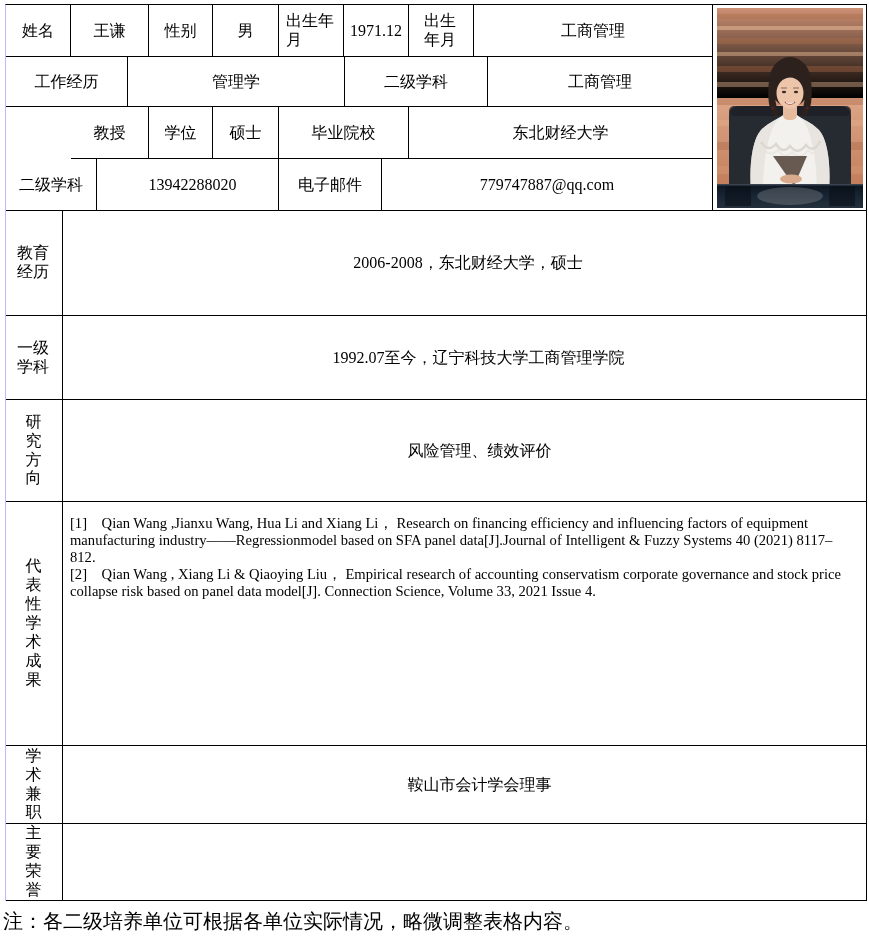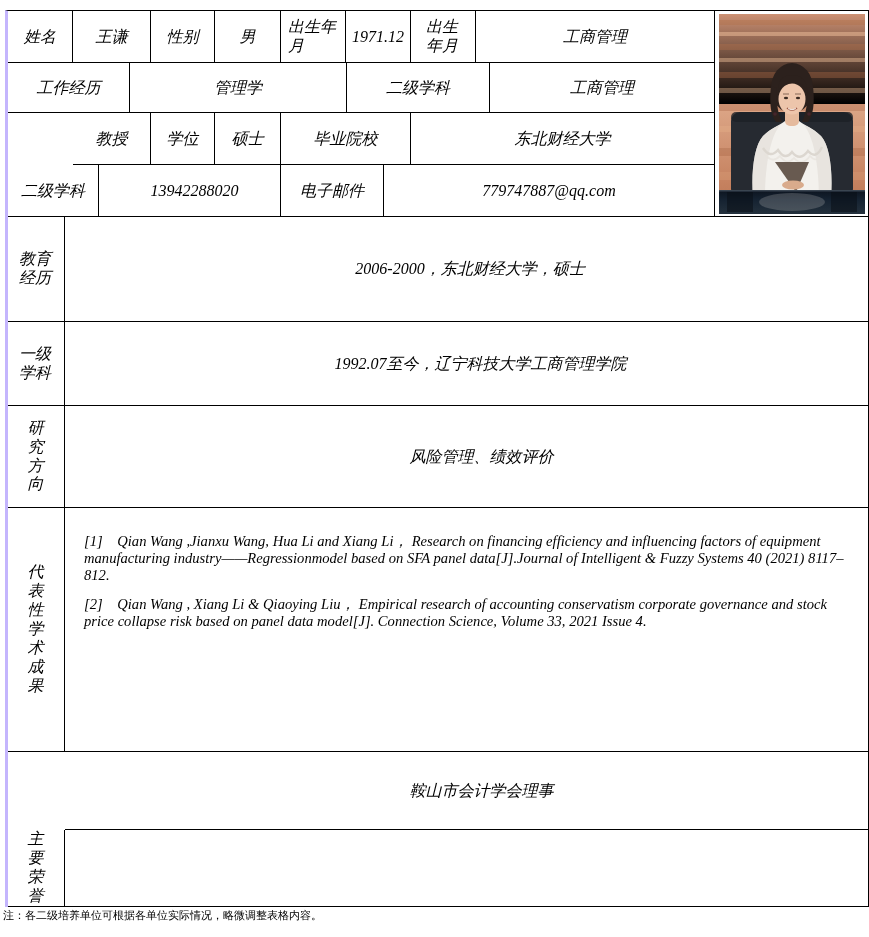--- a/index.html
+++ b/index.html
@@ -1,31 +1,31 @@
 <!DOCTYPE html>
 <html><head>
 <meta charset="utf-8">
 <style>
   html,body{margin:0;padding:0;background:#fff;}
   body{font-family:"Liberation Serif","DejaVu Serif",serif;color:#000;}
   .canvas{position:relative;width:869px;height:937px;background:#fff;overflow:hidden;}
-  .tbl{position:absolute;left:5px;top:10px;width:861px;height:896px;
-       border-top:1px solid #000;border-left:3px solid #c4b5fd;font-style:italic;}
+  .tbl{position:absolute;left:5px;top:4px;width:861px;height:896px;
+       border-top:1px solid #000;border-left:1px solid #c4b5fd;}
   .cell{position:absolute;box-sizing:border-box;
         border-right:1px solid #000;border-bottom:1px solid #000;
         display:flex;align-items:center;justify-content:center;
         font-size:16px;line-height:1.25;overflow:hidden;}
   .cell.left{justify-content:center;}
   .wrapb{word-break:break-all;text-align:left;line-height:1.18;}
   .w1{width:17px;}
   .w2{width:34px;}
   .w3{width:50px;}
   .pubs{display:block;padding:13px 10px 0 7px;font-size:14.6px;line-height:17px;text-align:left;}
-  .pubs p{margin:12px;}
-  .note{position:absolute;left:3px;top:908px;font-size:11px;white-space:nowrap;}
+  .pubs p{margin:0;}
+  .note{position:absolute;left:3px;top:908px;font-size:20px;white-space:nowrap;}
   .photo-cell{padding:0;}
   .photo-cell svg{display:block;}
 </style>
 </head>
 <body>
 
 <div class="canvas">
   <div class="tbl">
 
     <div class="cell" style="left:0;top:0;width:65px;height:52px">
@@ -162,21 +162,21 @@
         <span>电子邮件</span>
       </div>
     <div class="cell" style="left:376px;top:154px;width:331px;height:52px">
         <span>779747887@qq.com</span>
       </div>
 
     <div class="cell" style="left:0;top:206px;width:57px;height:105px">
         <span class="wrapb w2">教育经历</span>
       </div>
     <div class="cell left" style="left:57px;top:206px;width:804px;height:105px;padding-left:7px">
-        <span>2006-2000，东北财经大学，硕士</span>
+        <span>2006-2008，东北财经大学，硕士</span>
       </div>
 
     <div class="cell" style="left:0;top:311px;width:57px;height:84px">
         <span class="wrapb w2">一级学科</span>
       </div>
     <div class="cell left" style="left:57px;top:311px;width:804px;height:84px;padding-left:28px">
         <span>1992.07至今，辽宁科技大学工商管理学院</span>
       </div>
 
     <div class="cell" style="left:0;top:395px;width:57px;height:102px">
@@ -187,20 +187,23 @@
       </div>
 
     <div class="cell left" style="left:57px;top:395px;width:804px;height:102px;padding-left:30px">
         <span>风险管理、绩效评价</span>
       </div>
     <div class="cell pubs" style="left:57px;top:497px;width:804px;height:244px">
       <p>[1]　Qian Wang ,Jianxu Wang, Hua Li and Xiang Li， Research on financing efficiency and influencing factors of equipment manufacturing industry——Regressionmodel based on SFA panel data[J].Journal of Intelligent &amp; Fuzzy Systems 40 (2021) 8117–812.</p>
       <p>[2]　Qian Wang , Xiang Li &amp; Qiaoying Liu， Empirical research of accounting conservatism corporate governance and stock price collapse risk based on panel data model[J]. Connection Science, Volume 33, 2021 Issue 4.</p>
     </div>
 
+    <div class="cell" style="left:0;top:741px;width:57px;height:78px">
+        <span class="wrapb w1">学术兼职</span>
+      </div>
     <div class="cell left" style="left:57px;top:741px;width:804px;height:78px;padding-left:30px">
         <span>鞍山市会计学会理事</span>
       </div>
 
     <div class="cell" style="left:0;top:819px;width:57px;height:77px">
         <span class="wrapb w1">主要荣誉</span>
       </div>
     <div class="cell left" style="left:57px;top:819px;width:804px;height:77px;padding-left:30px">
         <span></span>
       </div>

